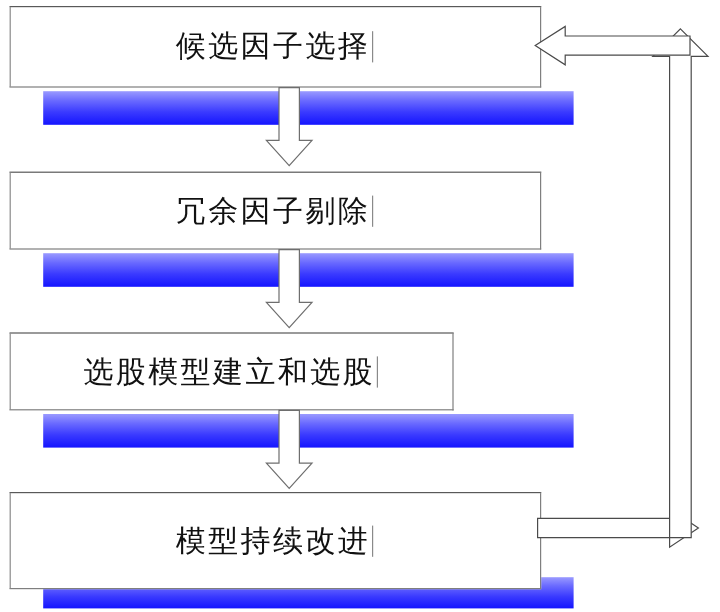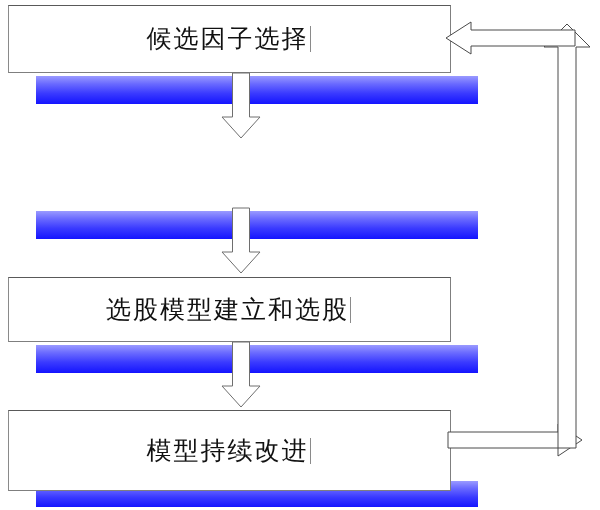--- a/index.html
+++ b/index.html
@@ -86,29 +86,34 @@
     </span>
   </div>
 
   <div class="arrow" style="left:213px; top:73px; width:56px; height:70px;">
     <svg width="56" height="70" viewBox="0 0 56 70">
       <path class="arrow-path" d="M 19.5 0 L 36.5 0 L 36.5 44 L 47 44 L 28 65 L 9 44 L 19.5 44 Z"></path>
     </svg>
   </div>
 
   <div class="shadow" style="left:36px; top:211px; width:442px; height:28px;"></div>
+  <div class="box" style="left:8px; top:143px; width:443px; height:65px;">
+    <span class="box-label">
+      <span>冗余因子剔除</span><span class="caret"></span>
+    </span>
+  </div>
 
   <div class="arrow" style="left:213px; top:208px; width:56px; height:70px;">
     <svg width="56" height="70" viewBox="0 0 56 70">
       <path class="arrow-path" d="M 19.5 0 L 36.5 0 L 36.5 44 L 47 44 L 28 65 L 9 44 L 19.5 44 Z"></path>
     </svg>
   </div>
 
   <div class="shadow" style="left:36px; top:345px; width:442px; height:28px;"></div>
-  <div class="box" style="left:8px; top:277px; width:443px; height:65px;">
+  <div class="box" style="left:8px; top:277px; width:370px; height:65px;">
     <span class="box-label">
       <span>选股模型建立和选股</span><span class="caret"></span>
     </span>
   </div>
 
   <div class="arrow" style="left:213px; top:342px; width:56px; height:70px;">
     <svg width="56" height="70" viewBox="0 0 56 70">
       <path class="arrow-path" d="M 19.5 0 L 36.5 0 L 36.5 44 L 47 44 L 28 65 L 9 44 L 19.5 44 Z"></path>
     </svg>
   </div>

